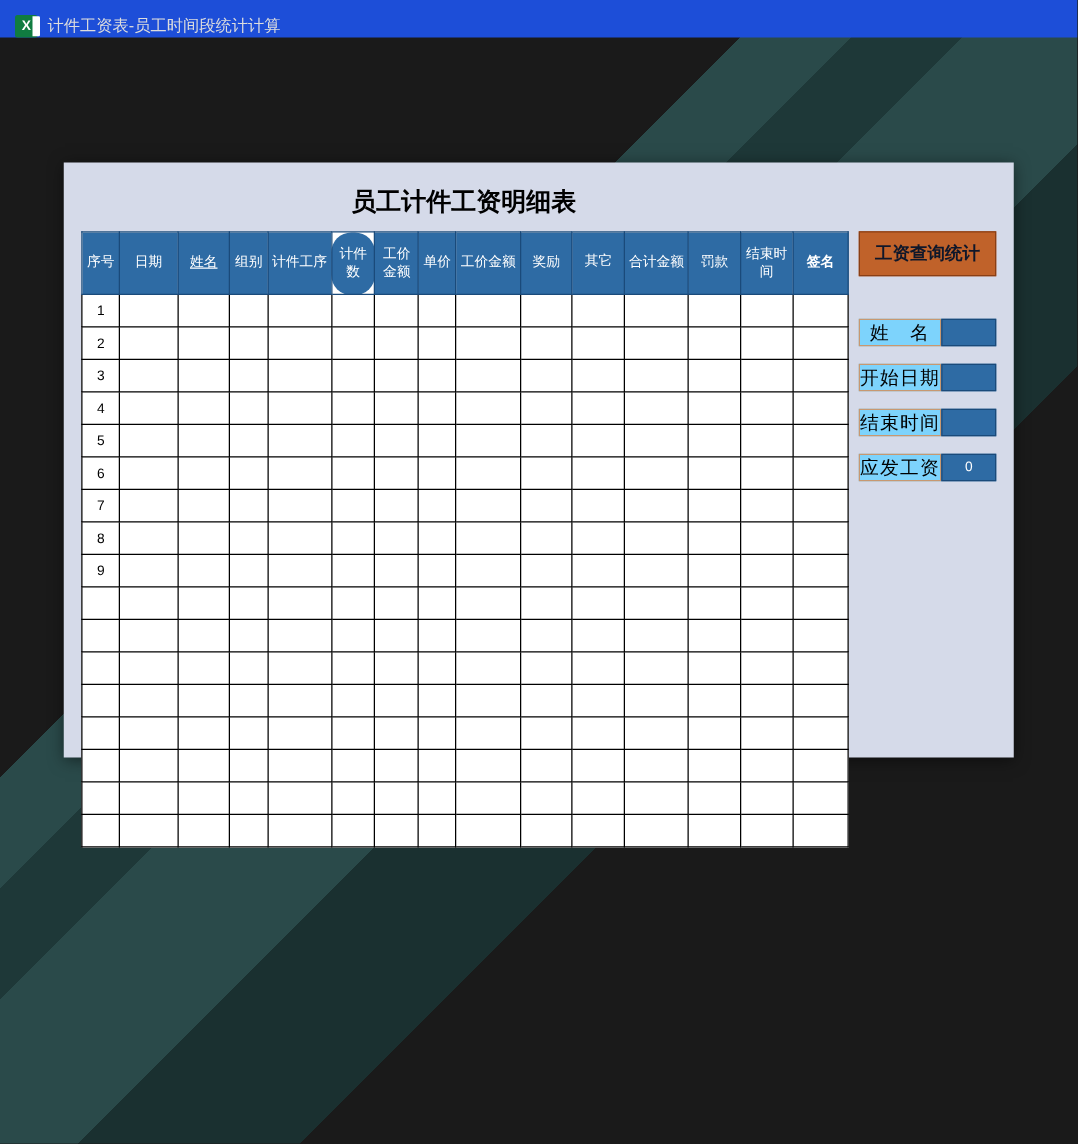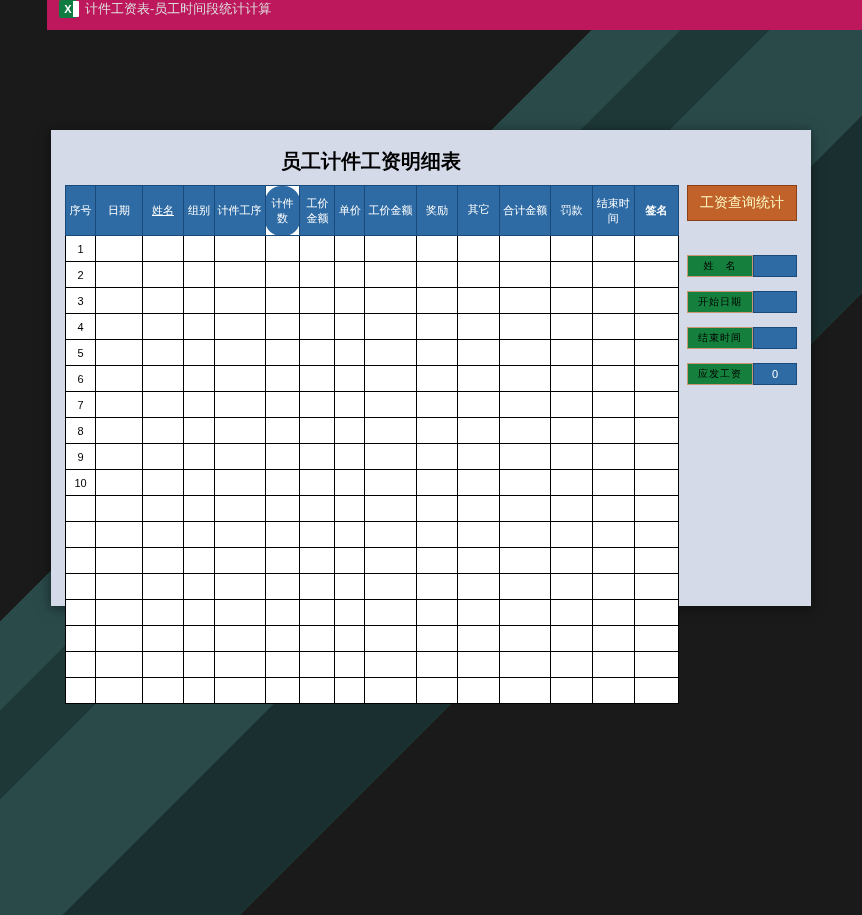--- a/index.html
+++ b/index.html
@@ -20,25 +20,24 @@
       #2a4a4a 35%, #2a4a4a 40%,
       #1e3838 40%, #1e3838 45%,
       #2a4a4a 45%, #2a4a4a 55%,
       #1a3030 55%, #1a3030 65%,
       #1a1a1a 65%);
 }
 .title-bar {
   position: relative;
   height: 30px;
   display: flex;
-  align-items: flex-start;
+  align-items: flex-end;
   padding-left: 12px;
-  background: #be185d;
+  background: #1d4ed8;
   z-index: 10;
-  margin-left: 47px;
 }
 .excel-icon {
   width: 18px;
   height: 18px;
   background: #107c41;
   border-radius: 2px;
   display: flex;
   align-items: center;
   justify-content: center;
   margin-right: 8px;
@@ -120,35 +119,35 @@
   padding-right: 0;
 }
 .side-panel {
   width: 110px;
   display: flex;
   flex-direction: column;
   gap: 14px;
 }
 .query-header {
   background: #c0622a;
-  color: #fef9c3;
+  color: #0f172a;
   text-align: center;
   font-size: 14px;
-  font-weight: normal;
+  font-weight: bold;
   padding: 8px 4px;
   border: 1px solid #8a3f15;
 }
 .field-row {
   display: flex;
   height: 22px;
 }
 .field-label {
   flex: 1;
-  background: #15803d;
-  font-size: 10px;
+  background: #7dd3fc;
+  font-size: 15px;
   display: flex;
   align-items: center;
   justify-content: center;
   letter-spacing: 1px;
   color: #000;
   border: 1px solid #c89870;
 }
 .field-value {
   width: 44px;
   background: #2e6ba4;
@@ -358,37 +357,20 @@
               <td></td>
               <td></td>
               <td></td>
               <td></td>
               <td></td>
               <td></td>
               <td></td>
               <td></td>
             </tr>
             <tr>
-              <td class="rownum">10</td>
-              <td></td>
-              <td></td>
-              <td></td>
-              <td></td>
-              <td></td>
-              <td></td>
-              <td></td>
-              <td></td>
-              <td></td>
-              <td></td>
-              <td></td>
-              <td></td>
-              <td></td>
-              <td></td>
-            </tr>
-            <tr>
               <td class="rownum"></td>
               <td></td>
               <td></td>
               <td></td>
               <td></td>
               <td></td>
               <td></td>
               <td></td>
               <td></td>
               <td></td>

